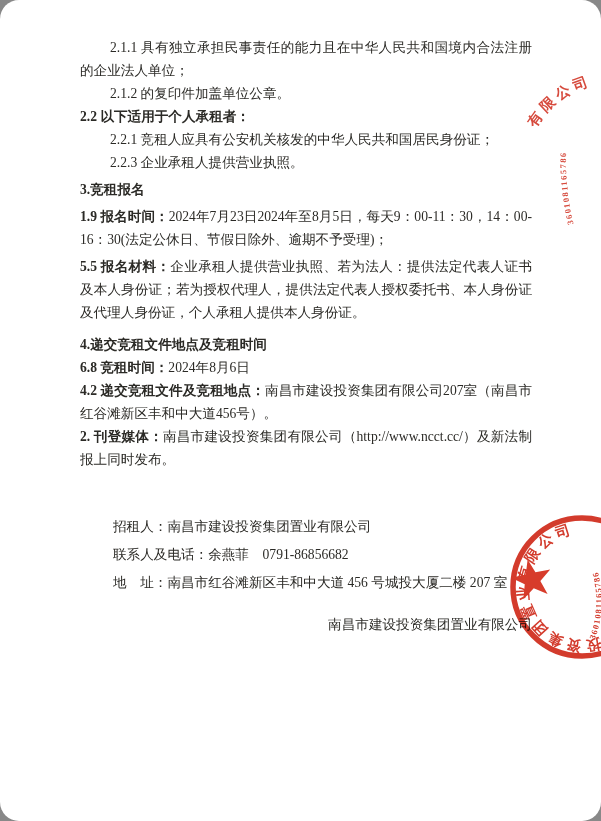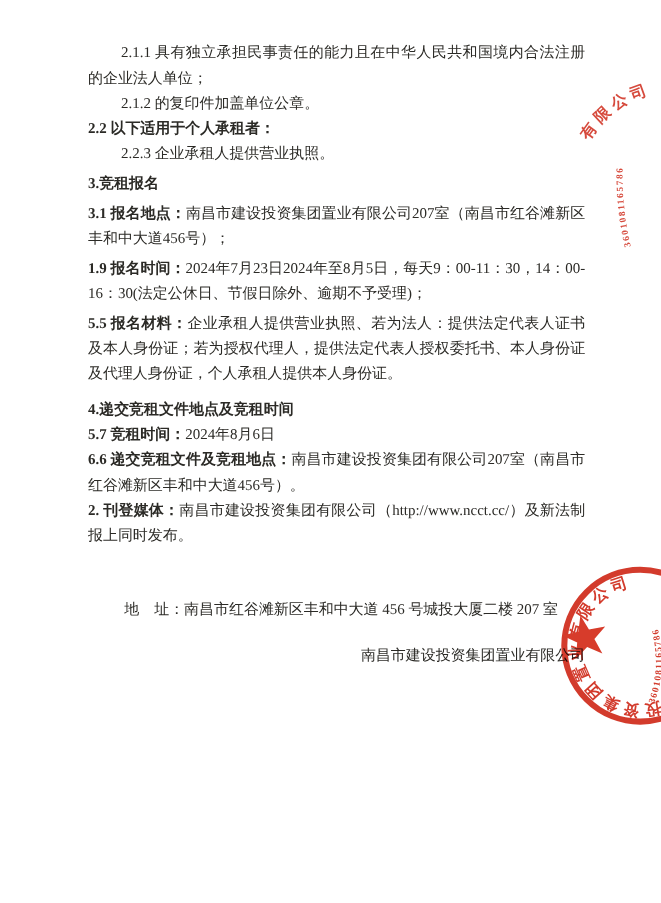--- a/index.html
+++ b/index.html
@@ -2,20 +2,21 @@
 <html style="--seal: #cf2a1a; --ink: #2b2a26;"><head>
 <meta charset="utf-8">
 <style>
   :root{ --seal:#cf2a1a; --ink:#2b2a26; }
   html,body{margin:0;padding:0;background:#888;}
   .page{
     position:relative; width:601px; height:821px; margin:0 auto;
     background:#fff; overflow:hidden;
     font-family:"Liberation Serif","DejaVu Serif",serif;
     color:var(--ink);
+    border-radius:19px;
   }
   .content{
     position:absolute; left:80px; top:36px; width:452px;
     font-size:13.6px; line-height:23px;
   }
   .para{ margin:0; text-align:justify; }
   .para .lbl{ font-weight:bold; }
   .indent{ text-indent:30px; }
   .h{ font-weight:bold; }
   .gapT{ margin-top:4px; }
@@ -36,31 +37,33 @@
 </style>
 </head>
 <body>
 
 <div class="page">
 
   <div class="content">
     <p class="para indent"><b class="lbl"></b><span>2.1.1 具有独立承担民事责任的能力且在中华人民共和国境内合法注册的企业法人单位；</span></p>
     <p class="para indent"><b class="lbl"></b><span>2.1.2 的复印件加盖单位公章。</span></p>
     <p class="para h"><b class="lbl">2.2 以下适用于个人承租者：</b><span></span></p>
+    <p class="para indent"><b class="lbl"></b><span>2.2.1 竞租人应具有公安机关核发的中华人民共和国居民身份证；</span></p>
     <p class="para indent"><b class="lbl"></b><span>2.2.3 企业承租人提供营业执照。</span></p>
     <p class="para h gapT"><b class="lbl">3.竞租报名</b><span></span></p>
-    <p class="para gapT"><b class="lbl">3.1 报名地点：</b><span>南昌市建设投资集团置业有限公司207室（南昌市红谷滩新区丰和中大道456号）；</span></p>
     <p class="para gapT"><b class="lbl">1.9 报名时间：</b><span>2024年7月23日2024年至8月5日，每天9：00-11：30，14：00-16：30(法定公休日、节假日除外、逾期不予受理)；</span></p>
     <p class="para gapT"><b class="lbl">5.5 报名材料：</b><span>企业承租人提供营业执照、若为法人：提供法定代表人证书及本人身份证；若为授权代理人，提供法定代表人授权委托书、本人身份证及代理人身份证，个人承租人提供本人身份证。</span></p>
     <p class="para h gapL"><b class="lbl">4.递交竞租文件地点及竞租时间</b><span></span></p>
-    <p class="para"><b class="lbl">5.7 竞租时间：</b><span>2024年8月6日</span></p>
-    <p class="para"><b class="lbl">6.6 递交竞租文件及竞租地点：</b><span>南昌市建设投资集团有限公司207室（南昌市红谷滩新区丰和中大道456号）。</span></p>
+    <p class="para"><b class="lbl">6.8 竞租时间：</b><span>2024年8月6日</span></p>
+    <p class="para"><b class="lbl">4.2 递交竞租文件及竞租地点：</b><span>南昌市建设投资集团有限公司207室（南昌市红谷滩新区丰和中大道456号）。</span></p>
     <p class="para"><b class="lbl">2. 刊登媒体：</b><span>南昌市建设投资集团有限公司（http://www.ncct.cc/）及新法制报上同时发布。</span></p>
 
     <div class="contact">
+      <p>招租人：南昌市建设投资集团置业有限公司</p>
+      <p>联系人及电话：余燕菲　0791-86856682</p>
       <p>地　址：南昌市红谷滩新区丰和中大道 456 号城投大厦二楼 207 室</p>
     </div>
 
     <div class="signature">
       <p class="co">南昌市建设投资集团置业有限公司</p>
 
     </div>
   </div>
 
   <svg class="seal" width="170" height="170" viewBox="-85 -85 170 170">

